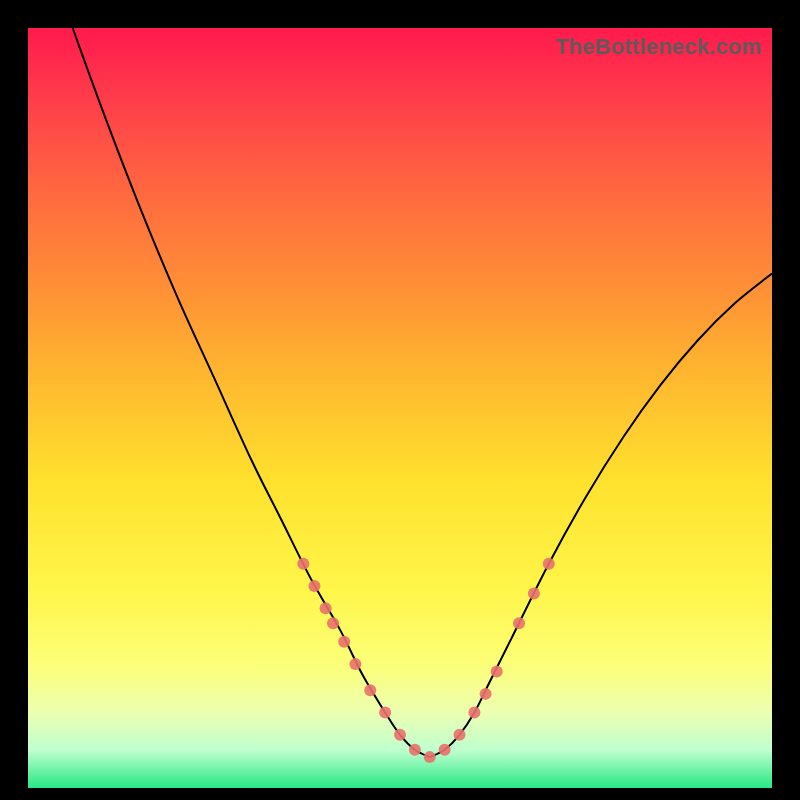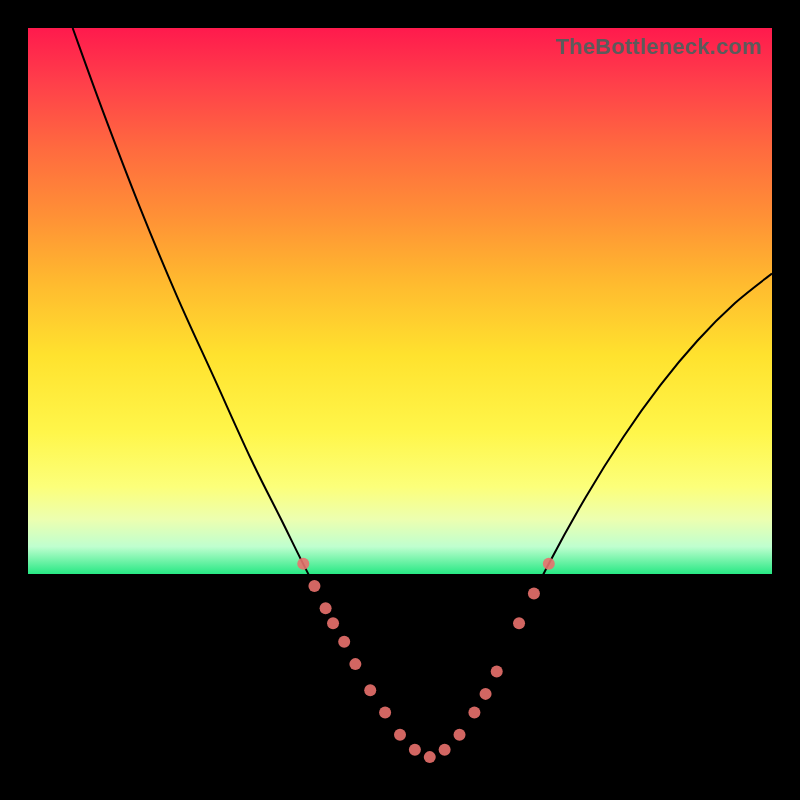--- a/index.html
+++ b/index.html
@@ -16,21 +16,21 @@
     top: 0;
     width: 800px;
     height: 800px;
     background: #000;
   }
   .plot {
     position: absolute;
     left: 28px;
     top: 28px;
     width: 744px;
-    height: 546px;
+    height: 760px;
     background: linear-gradient(to bottom,
       #ff1a4d 0%,
       #ff3f4a 10%,
       #ff6a3f 22%,
       #ff8f36 34%,
       #ffb82f 46%,
       #ffe22e 60%,
       #fff64a 74%,
       #fcff7a 84%,
       #ecffb0 90%,

